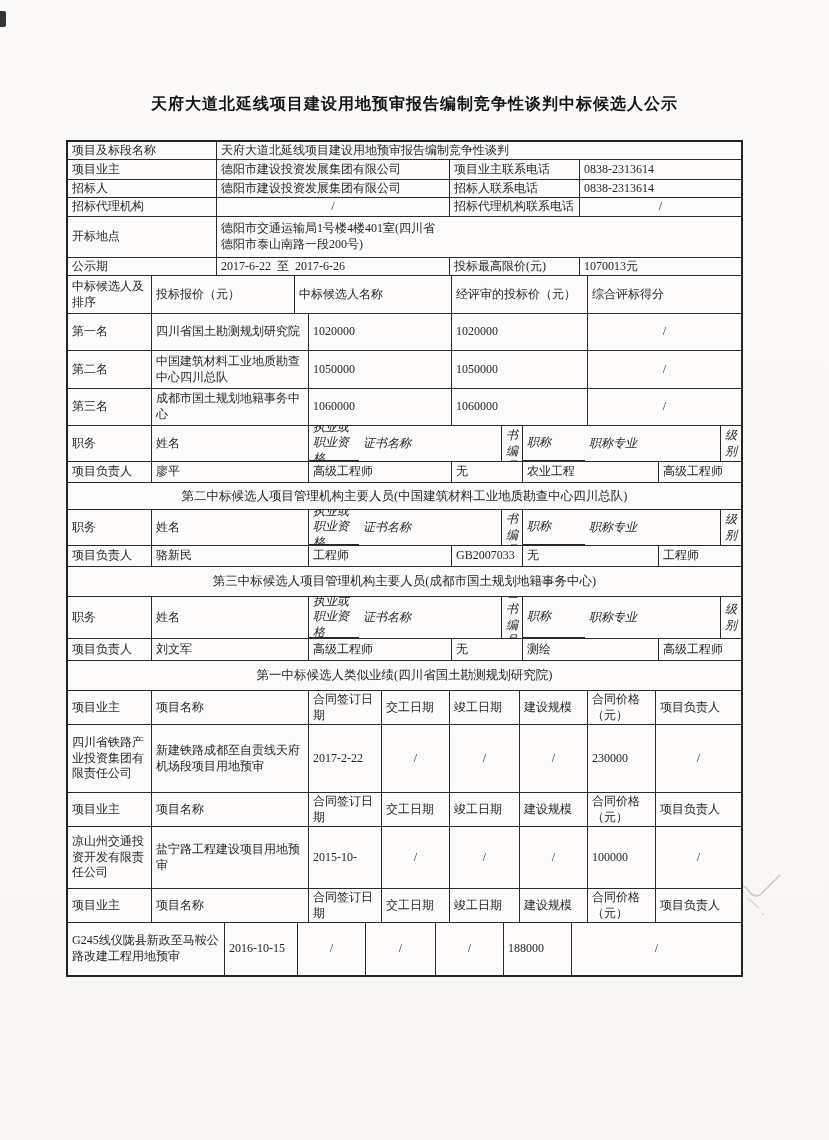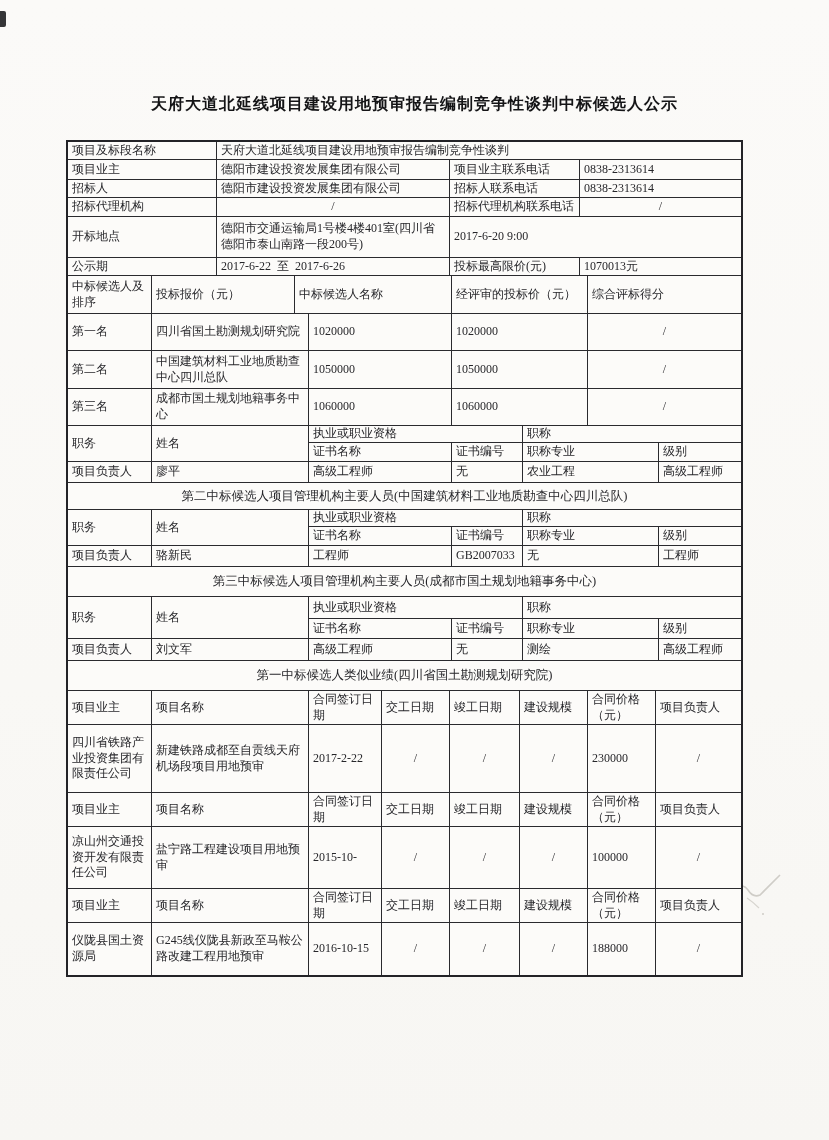--- a/index.html
+++ b/index.html
@@ -25,21 +25,21 @@
   .grid > .r:last-child { border-bottom: none; }
   .c {
     border-right: 1px solid #2a2a2e;
     padding: 1px 4px; display: flex; align-items: center;
     font-size: 12px; line-height: 1.3; white-space: pre-wrap;
     overflow: hidden; color: #26262a;
   }
   .r > .c:last-child, .gb > .c:last-child { border-right: none; }
   .x { justify-content: center; text-align: center; }
   .sec { justify-content: center; text-align: center; font-size: 12.5px; }
-  .grp { display: flex; flex-direction: column; border-right: 1px solid #2a2a2e; }
+  .grp { display: flex; flex-direction: row; border-right: 1px solid #2a2a2e; font-style: italic; }
   .r > .grp:last-child { border-right: none; }
   .gt { flex: 1; border-right: none; border-bottom: 1px solid #2a2a2e; }
   .gb { flex: 1; display: flex; }
   .gb .c { height: 100%; }
   .w84{width:84px} .w157{width:157px} .w143{width:143px} .w136{width:136px}
   .w71{width:71px} .w149{width:149px} .w233{width:233px} .w130{width:130px}
   .w73{width:73px} .w68{width:68px} .w70{width:70px} .w214{width:214px}
   .f1{flex:1}
   .blot {
     position: absolute; left: 0; top: 11px; width: 6px; height: 16px;
@@ -79,21 +79,20 @@
   </div>
   <div class="r" style="height:19px">
     <div class="c w149">招标代理机构</div>
     <div class="c w233 x">/</div>
     <div class="c w130">招标代理机构联系电话</div>
     <div class="c f1 x">/</div>
   </div>
   <div class="r" style="height:41px">
     <div class="c w149">开标地点</div>
     <div class="c w233">德阳市交通运输局1号楼4楼401室(四川省德阳市泰山南路一段200号)</div>
-    <div class="c f1">2017-6-20 9:00</div>
   </div>
   <div class="r" style="height:18px">
     <div class="c w149">公示期</div>
     <div class="c w233">2017-6-22  至  2017-6-26</div>
     <div class="c w130">投标最高限价(元)</div>
     <div class="c f1">1070013元</div>
   </div>
 
   <div class="r" style="height:38px">
     <div class="c w84">中标候选人及排序</div>
@@ -261,21 +260,20 @@
     <div class="c w84">项目业主</div>
     <div class="c w157">项目名称</div>
     <div class="c w73">合同签订日期</div>
     <div class="c w68">交工日期</div>
     <div class="c w70">竣工日期</div>
     <div class="c w68">建设规模</div>
     <div class="c w68">合同价格（元）</div>
     <div class="c f1">项目负责人</div>
   </div>
   <div class="r" style="height:52px">
-    <div class="c w84">仪陇县国土资源局</div>
     <div class="c w157">G245线仪陇县新政至马鞍公路改建工程用地预审</div>
     <div class="c w73">2016-10-15</div>
     <div class="c w68 x">/</div>
     <div class="c w70 x">/</div>
     <div class="c w68 x">/</div>
     <div class="c w68">188000</div>
     <div class="c f1 x">/</div>
   </div>
 
 </div>

